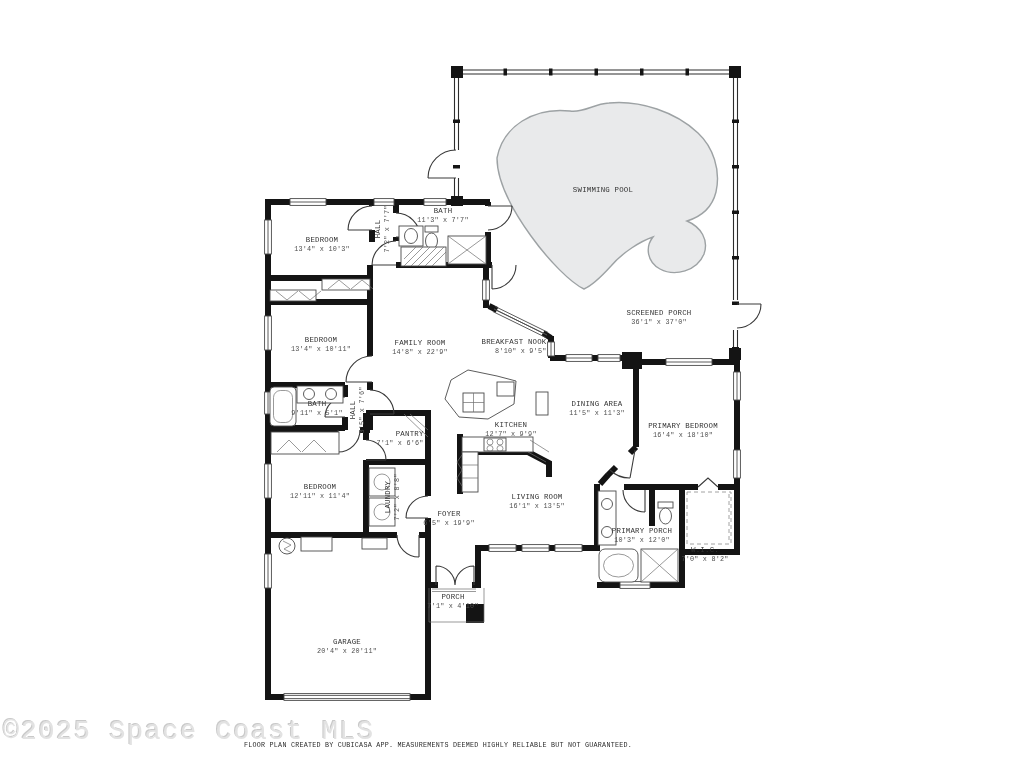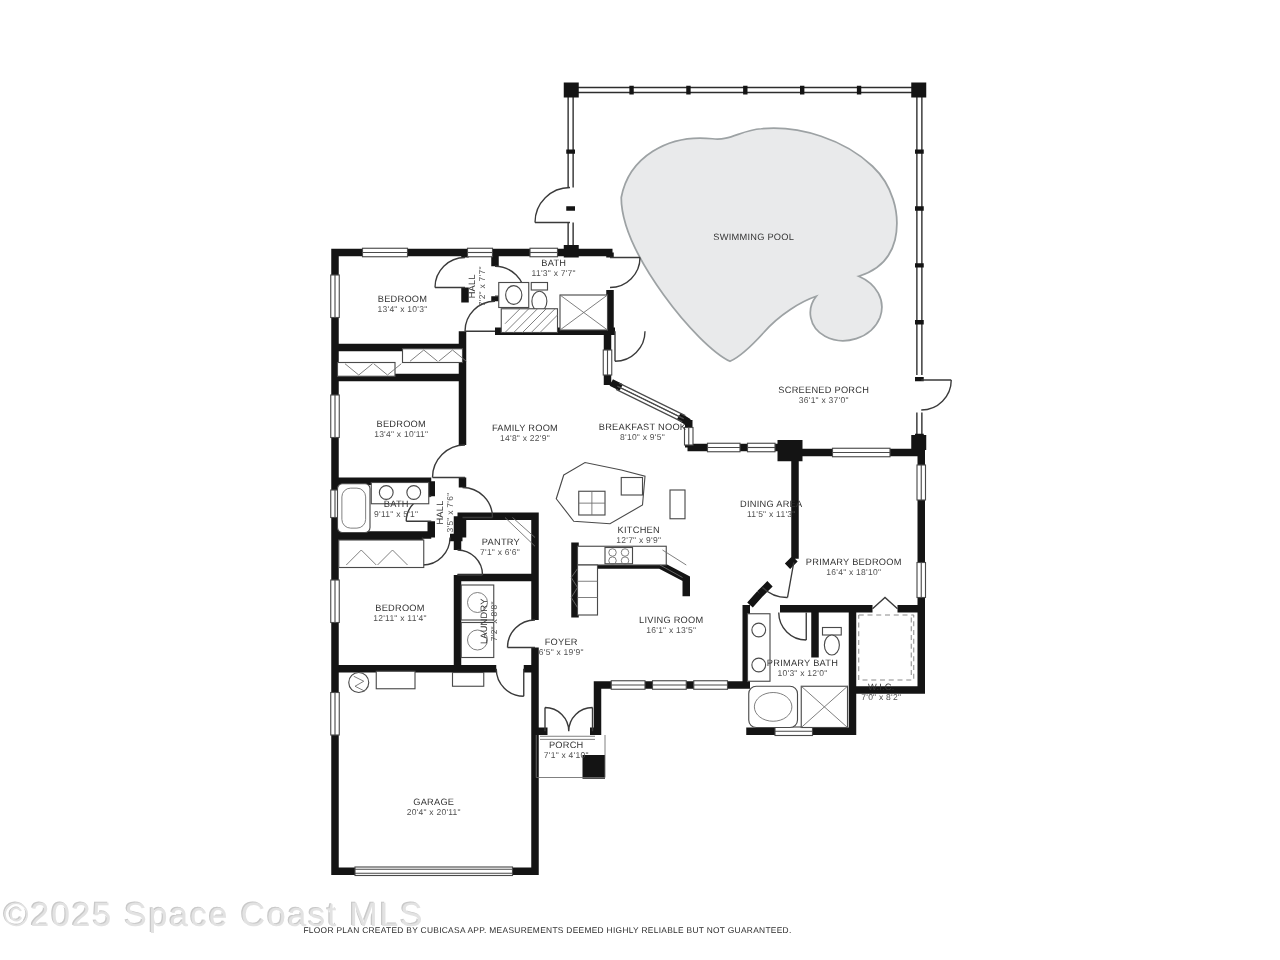--- a/index.html
+++ b/index.html
@@ -1,17 +1,17 @@
 <!DOCTYPE html>
 <html><head>
 <meta charset="utf-8">
 <style>
   html,body{margin:0;padding:0;background:#fff;}
   #stage{position:relative;width:876px;height:768px;background:#ffffff;overflow:hidden;
-         font-family:Liberation Sans, sans-serif;}
+         font-family:Liberation Mono, monospace;}
   #plan-svg{position:absolute;left:0;top:0;}
   .w{stroke:#141414;stroke-width:6;fill:none;stroke-linecap:butt;}
   .blk{fill:#141414;stroke:none;}
   .scr{stroke:#2d2d2d;stroke-width:1.1;fill:none;}
   .tick{stroke:#141414;stroke-width:7;fill:none;stroke-dasharray:3.5 42;}
   .win rect{fill:#ffffff;stroke:#4a4a4a;stroke-width:.9;}
   .win line{stroke:#4a4a4a;stroke-width:.9;}
   .door{stroke:#3a3a3a;stroke-width:1.1;fill:none;}
   .fx{stroke:#4a4a4a;stroke-width:.9;fill:#ffffff;}
   .fxl{stroke:#6e6e6e;stroke-width:.7;fill:none;}
@@ -283,41 +283,41 @@
     <span class="dm">11'3" x 7'7"</span>
     </div>
   <div class="rl" style="left:321px;top:344px;">
     <span class="nm">BEDROOM</span>
     <span class="dm">13'4" x 10'11"</span>
     </div>
   <div class="rl" style="left:420px;top:347px;">
     <span class="nm">FAMILY ROOM</span>
     <span class="dm">14'8" x 22'9"</span>
     </div>
-  <div class="rl" style="left:514px;top:346px;">
+  <div class="rl" style="left:514px;top:346px;text-align:right;">
     <span class="nm">BREAKFAST NOOK</span>
     <span class="dm">8'10" x 9'5"</span>
     </div>
   <div class="rl" style="left:317px;top:408px;">
     <span class="nm">BATH</span>
     <span class="dm">9'11" x 5'1"</span>
     </div>
   <div class="rl v" style="left:357px;top:410px;">
     <span class="nm">HALL</span>
     <span class="dm">3'5" x 7'6"</span>
     </div>
   <div class="rl" style="left:511px;top:429px;">
     <span class="nm">KITCHEN</span>
     <span class="dm">12'7" x 9'9"</span>
     </div>
-  <div class="rl" style="left:597px;top:408px;margin-left:20px;">
+  <div class="rl" style="left:597px;top:408px;">
     <span class="nm">DINING AREA</span>
     <span class="dm">11'5" x 11'3"</span>
     </div>
-  <div class="rl" style="left:683px;top:454px;">
+  <div class="rl" style="left:683px;top:430px;">
     <span class="nm">PRIMARY BEDROOM</span>
     <span class="dm">16'4" x 18'10"</span>
     </div>
   <div class="rl" style="left:400px;top:438px;text-align:right;">
     <span class="nm">PANTRY</span>
     <span class="dm">7'1" x 6'6"</span>
     </div>
   <div class="rl" style="left:320px;top:491px;">
     <span class="nm">BEDROOM</span>
     <span class="dm">12'11" x 11'4"</span>
@@ -328,21 +328,21 @@
     </div>
   <div class="rl" style="left:449px;top:518px;">
     <span class="nm">FOYER</span>
     <span class="dm">6'5" x 19'9"</span>
     </div>
   <div class="rl" style="left:537px;top:501px;">
     <span class="nm">LIVING ROOM</span>
     <span class="dm">16'1" x 13'5"</span>
     </div>
   <div class="rl" style="left:642px;top:535px;">
-    <span class="nm">PRIMARY BATH</span>
+    <span class="nm">PRIMARY PORCH</span>
     <span class="dm">10'3" x 12'0"</span>
     </div>
   <div class="rl" style="left:705px;top:519px;margin-top:35px;">
     <span class="nm">W.I.C.</span>
     <span class="dm">7'0" x 8'2"</span>
     </div>
   <div class="rl" style="left:347px;top:614px;margin-top:32px;">
     <span class="nm">GARAGE</span>
     <span class="dm">20'4" x 20'11"</span>
     </div>

